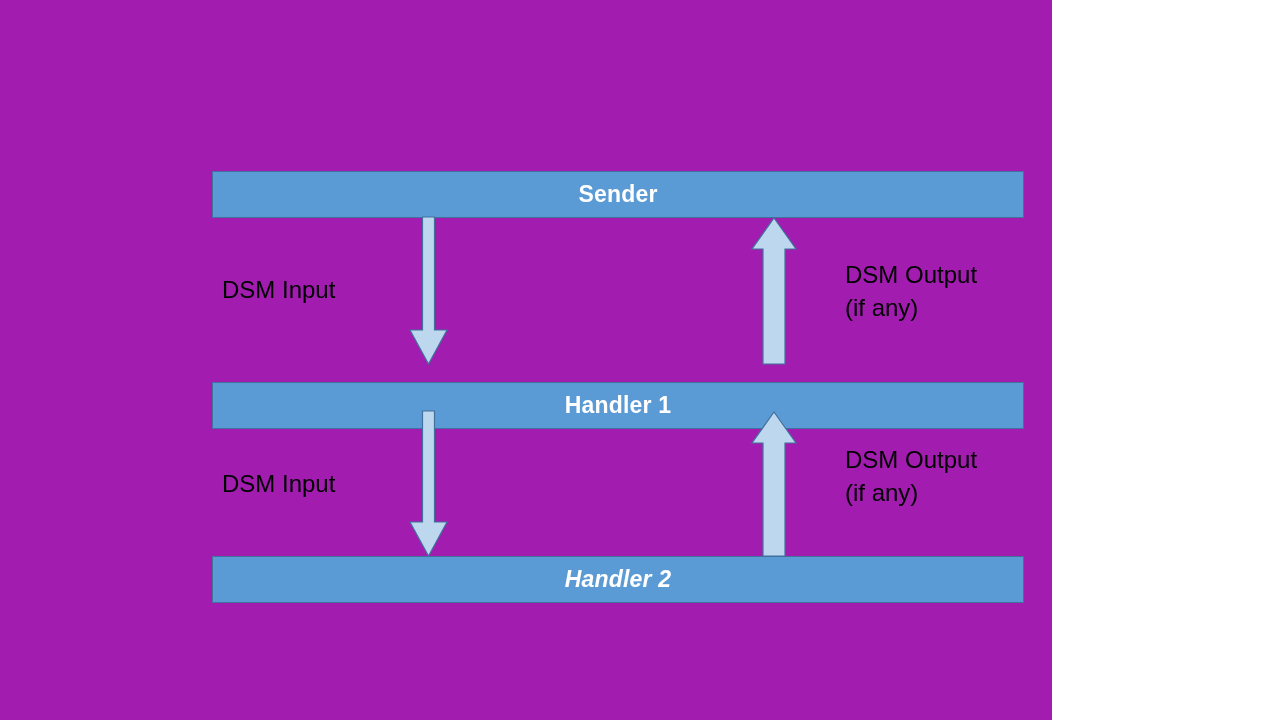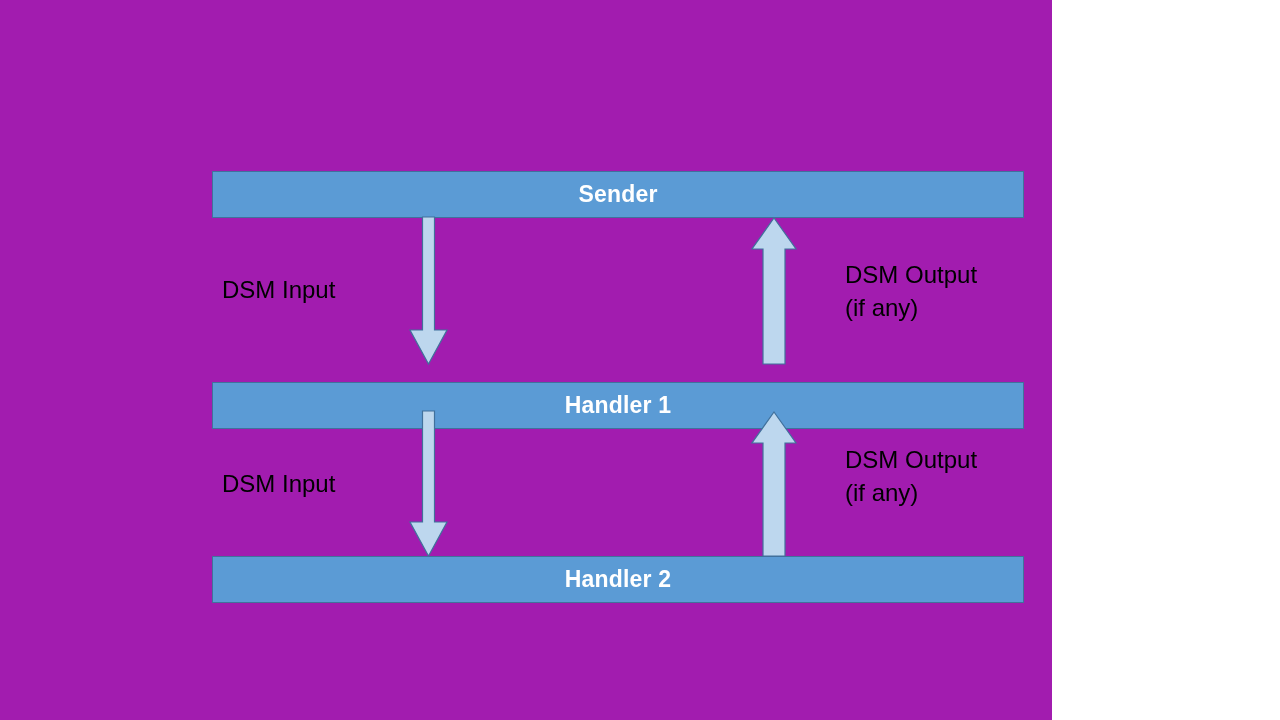--- a/index.html
+++ b/index.html
@@ -36,21 +36,21 @@
   .bar-label {
     color: #ffffff;
     font-size: 23px;
     font-weight: bold;
     letter-spacing: 0.2px;
     line-height: 1;
     white-space: nowrap;
   }
   #bar-sender   { top: 171px; }
   #bar-handler1 { top: 382px; }
-  #bar-handler2 { top: 556px; }
+  #bar-handler2 { top: 556px; font-style: italic; }
 
   
   .arrow {
     position: absolute;
     overflow: visible;
   }
   .arrow-shape {
     fill: #BDD7EE;
     stroke: #41719C;
     stroke-width: 1.2;

